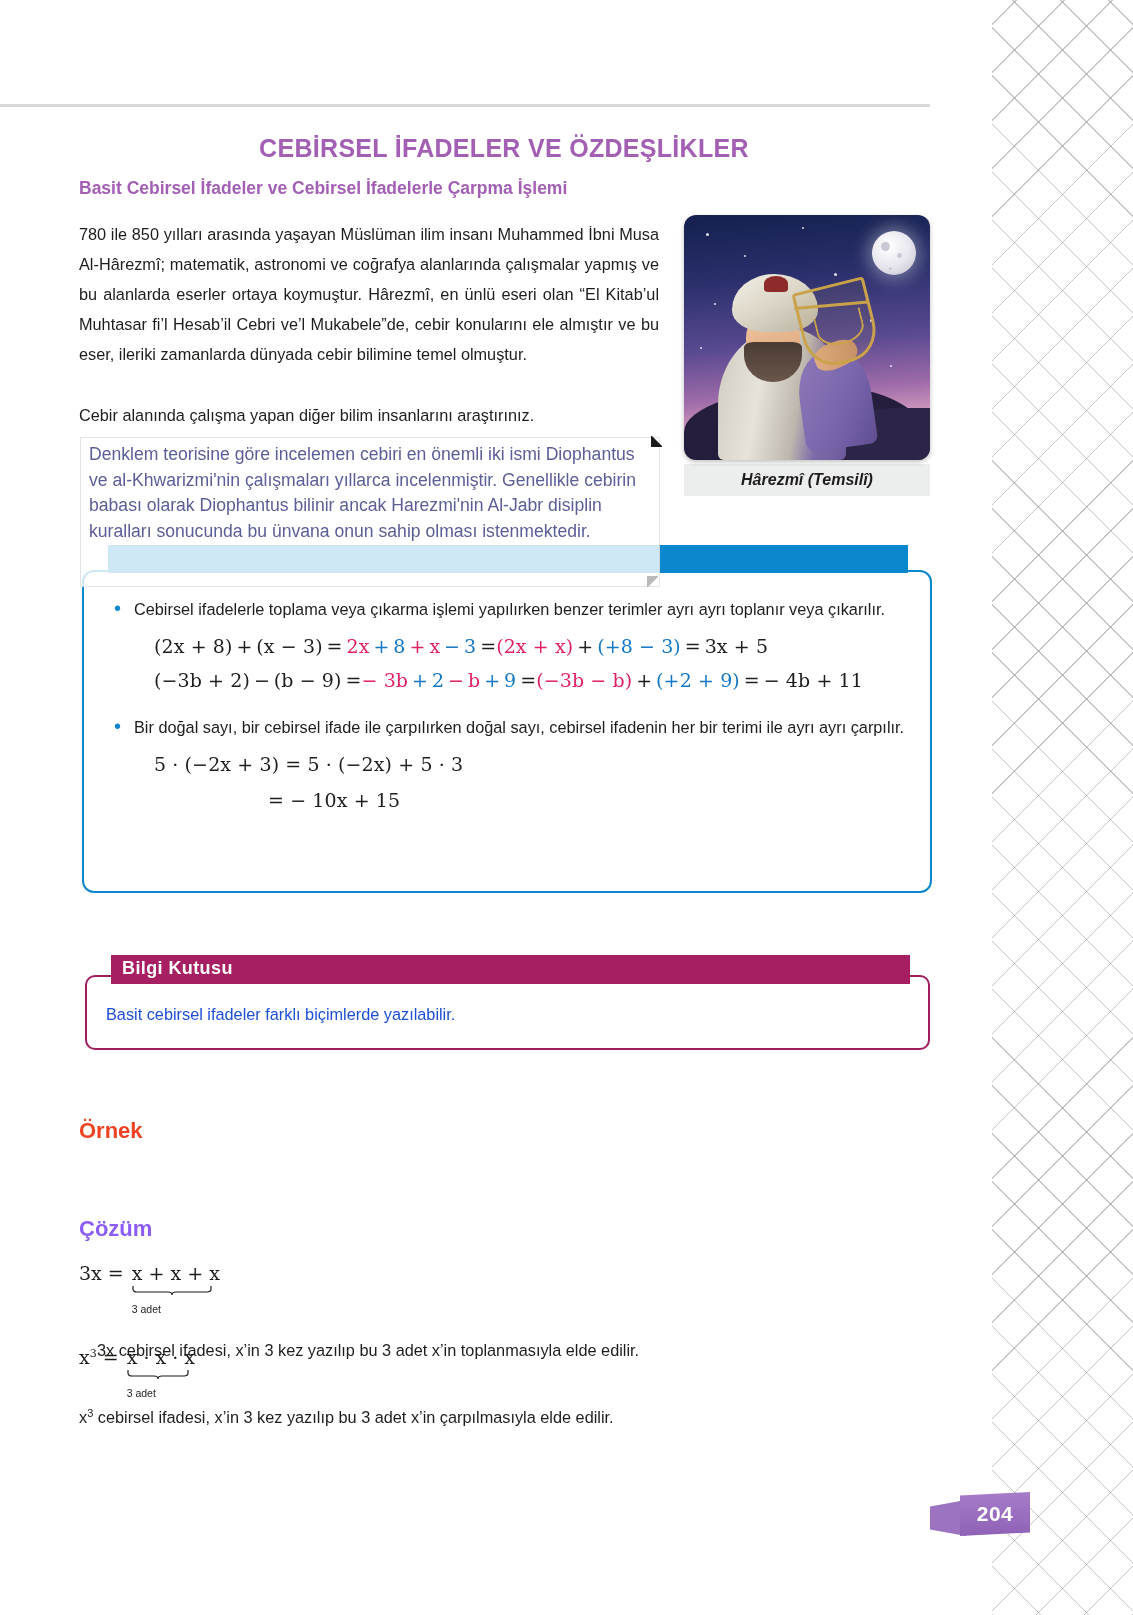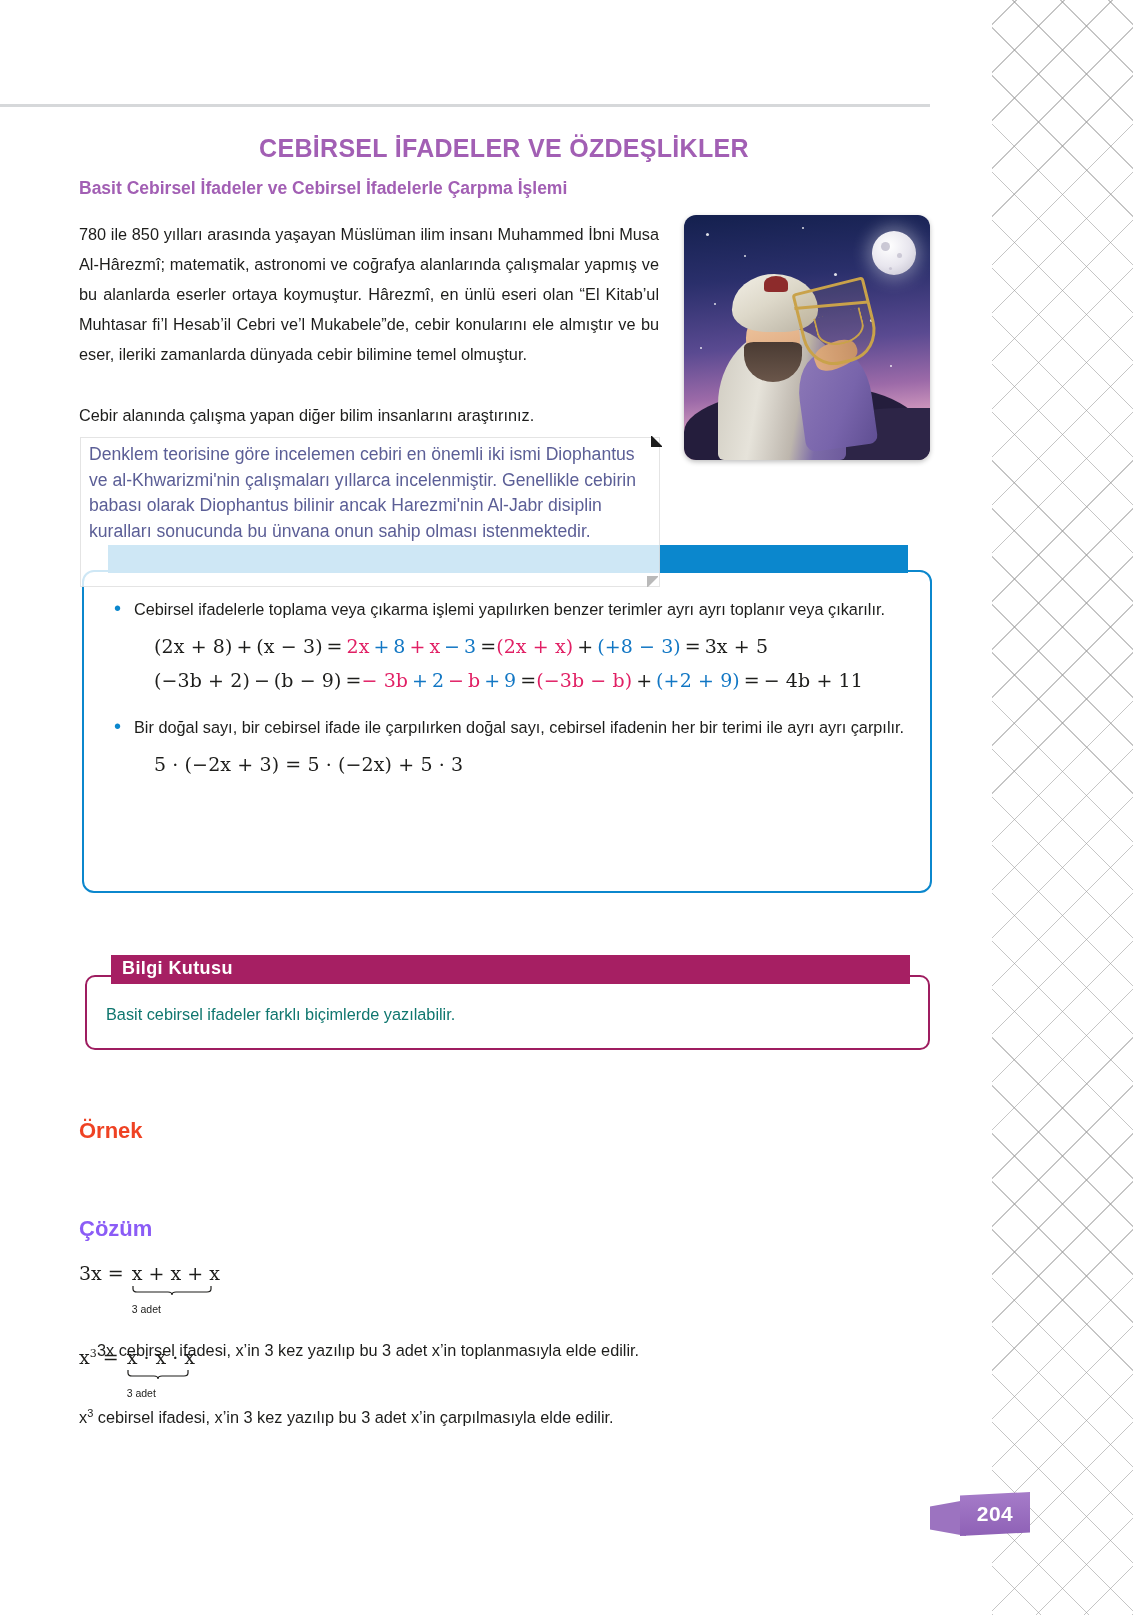--- a/index.html
+++ b/index.html
@@ -179,21 +179,21 @@
   #bilgi-bar {
     position:absolute; top:955px; left:111px; width:799px; height:29px;
     background:#a61f63;
   }
   #bilgi-bar-label {
     position:absolute; top:958px; left:122px;
     color:#ffffff; font-size:18px; font-weight:bold; letter-spacing:.4px;
   }
   #bilgi-text {
     position:absolute; top:1005px; left:106px;
-    font-size:16.3px; color:#0f766e;
+    font-size:16.3px; color:#1d4ed8;
   }
 
   
   .section-head { position:absolute; font-size:22px; font-weight:bold; }
   #ornek-head { top:1118px; left:79px; color:#ef4223; }
   #cozum-head { top:1216px; left:79px; color:#8b5cf6; }
 
   .para { position:absolute; font-size:16.3px; color:#1d1d1b; line-height:26px; }
   #ornek-text { top:1190px; left:79px; }
   #exp-text-1 { top:1337px; left:97px; }
@@ -280,20 +280,21 @@
         <div class="robe"></div>
         <div class="shoulder"></div>
         <div class="face"></div>
         <div class="beard"></div>
         <div class="turban"></div>
         <div class="turban-cap"></div>
         <div class="arm"></div>
         <div class="astrolabe"></div>
       </div>
     </div>
+    <div class="figure-cap">Hârezmî (Temsilî)</div>
   </div>
 
   <div id="bluebox"></div>
   <div id="bluebox-bar"></div>
 
   <div class="blue-list">
 
     <div class="bullet-row">
       <div class="bullet-dot">•</div>
       <div class="bullet-text">Cebirsel ifadelerle toplama veya çıkarma işlemi yapılırken benzer terimler ayrı ayrı toplanır veya çıkarılır.</div>
@@ -306,20 +307,21 @@
     <div class="mathline">
       (−3b&nbsp;+&nbsp;2) − (b&nbsp;−&nbsp;9) =<span class="mx-pink">−&nbsp;3b</span> <span class="mx-blue">+</span> <span class="mx-blue">2</span> <span class="mx-pink">−</span> <span class="mx-pink">b</span> <span class="mx-blue">+</span> <span class="mx-blue">9</span> =<span class="mx-pink">(−3b&nbsp;−&nbsp;b)</span> + <span class="mx-blue">(+2&nbsp;+&nbsp;9)</span> = −&nbsp;4b&nbsp;+&nbsp;11
     </div>
 
     <div class="bullet-row" style="margin-top:22px;">
       <div class="bullet-dot">•</div>
       <div class="bullet-text">Bir doğal sayı, bir cebirsel ifade ile çarpılırken doğal sayı, cebirsel ifadenin her bir terimi ile ayrı ayrı çarpılır.</div>
     </div>
 
     <div class="mathline">5 · (−2x + 3) = 5 · (−2x) + 5 · 3</div>
+    <div class="mathline" style="margin-left:160px;margin-top:14px;">= − 10x + 15</div>
   </div>
 
   <div id="bilgi-box"></div>
   <div id="bilgi-bar"></div>
   <div id="bilgi-bar-label">Bilgi Kutusu</div>
   <div id="bilgi-text">Basit cebirsel ifadeler farklı biçimlerde yazılabilir.</div>
 
   <div class="section-head" id="ornek-head">Örnek</div>
 
   <div class="section-head" id="cozum-head">Çözüm</div>

